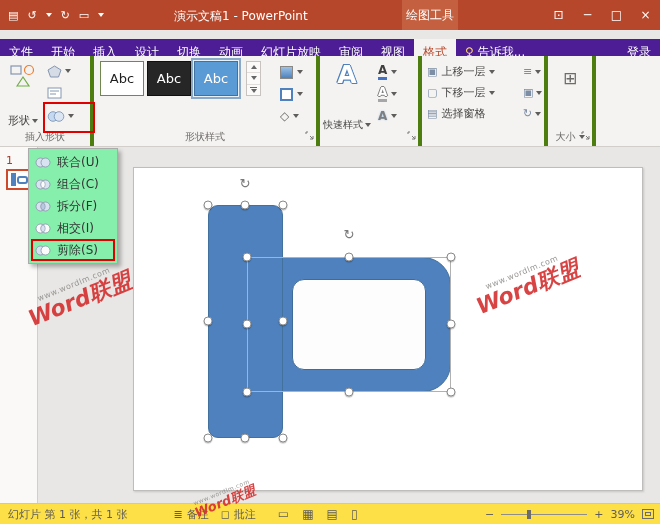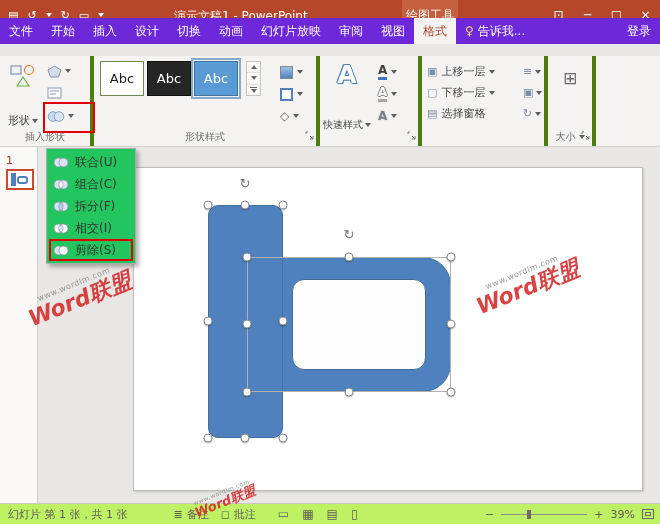--- a/index.html
+++ b/index.html
@@ -10,21 +10,21 @@
   .titlebar{position:absolute;left:0;top:0;width:100%;height:30px;background:#B7472A;color:#fff}
   .qat{position:absolute;left:8px;top:0;height:30px;display:flex;align-items:center;gap:9px;font-size:11px}
   .app-title{position:absolute;left:174px;top:8px;font-size:12px;white-space:nowrap}
   .context-tab{position:absolute;left:402px;top:0;height:30px;padding:0 4px;background:#C4603F;display:flex;align-items:center;font-size:12px}
   .win-controls{position:absolute;right:0;top:0;height:30px;display:flex}
   .win-controls>span{width:29px;display:flex;align-items:center;justify-content:center;font-size:12px}
   .dd{display:inline-block;width:0;height:0;border-left:3px solid transparent;border-right:3px solid transparent;border-top:4px solid #5F5D5B;vertical-align:middle}
   .dd.w{border-top-color:#fff}
 
   
-  .tabrow{position:absolute;left:0;top:18px;width:100%;height:26px;background:#6d28d9;display:flex;color:#fff}
+  .tabrow{position:absolute;left:0;top:39px;width:100%;height:26px;background:#4c1d95;display:flex;color:#fff}
   .tab{padding:0 9px;display:flex;align-items:center;font-size:12px;white-space:nowrap}
   .tab.active{background:#F5F3F1;color:#B7472A}
   .tellme{display:flex;align-items:center;gap:4px;padding:0 9px;font-size:12px;white-space:nowrap}
   .tellme .bulb{color:#FFD966}
   .signin{margin-left:auto;padding:0 9px;display:flex;align-items:center;white-space:nowrap}
   .share{padding:0 11px;display:flex;align-items:center;gap:5px;white-space:nowrap}
   .person-icon{position:relative;width:10px;height:11px;display:inline-block}
   .person-icon::before{content:"";position:absolute;top:0;left:3px;width:4px;height:4px;border-radius:50%;background:#fff}
   .person-icon::after{content:"";position:absolute;bottom:0;left:1px;width:8px;height:5px;border-radius:4px 4px 0 0;background:#fff}
 
@@ -69,21 +69,21 @@
   .wa-a.ol{color:#fff;text-shadow:-1px 0 #7F7F7F,1px 0 #7F7F7F,0 -1px #7F7F7F,0 1px #7F7F7F;border-bottom-color:#A6A6A6}
   .wa-a.ef{border-bottom:none;color:#7F7F7F;text-shadow:0 0 2px #9DC3E6}
 
   .arr-row{position:absolute;left:5px;display:flex;align-items:center;gap:4px;height:19px;font-size:11px;color:#444;white-space:nowrap}
   .ar1{top:6px}.ar2{top:27px}.ar3{top:48px}
   .arr-ic{font-size:11px;color:#7C8DA6}
   .arr-tool{position:absolute;left:101px;display:flex;align-items:center;gap:3px;height:19px}
   .size-ic{position:absolute;left:50%;top:12px;transform:translateX(-50%);font-size:17px;color:#6E6C6A}
 
   
-  .merge-menu{position:absolute;left:46px;top:148px;width:90px;background:#22c55e;border:1px solid #ABABAB;box-shadow:3px 3px 4px rgba(0,0,0,.28);padding:2px;z-index:60;box-sizing:border-box}
+  .merge-menu{position:absolute;left:28px;top:148px;width:90px;background:#86efac;border:1px solid #ABABAB;box-shadow:3px 3px 4px rgba(0,0,0,.28);padding:2px;z-index:60;box-sizing:border-box}
   .mi{display:flex;align-items:center;gap:6px;height:22px;padding:0 4px;font-size:12px;color:#333;white-space:nowrap}
   .mi.hl{outline:2px solid #E00000;outline-offset:-2px}
 
   
   .slides-panel{position:absolute;left:0;top:147px;width:38px;height:356px;background:#FAF9F8;border-right:1px solid #D2CFCB;box-sizing:border-box}
   .slide-num{position:absolute;left:6px;top:7px;font-size:11px;color:#A33C28}
   .slide-thumb{position:absolute;left:6px;top:22px;width:28px;height:21px;background:#fff;border:2px solid #CE4A2D;box-sizing:border-box}
   .tm-bar{position:absolute;left:3px;top:2px;width:5px;height:13px;background:#4E81BD}
   .tm-ring{position:absolute;left:9px;top:5px;width:11px;height:8px;border:2px solid #4E81BD;border-radius:3px;box-sizing:border-box}
 
@@ -98,21 +98,21 @@
   .rot{position:absolute;transform:translate(-50%,-50%);color:#7A7A7A;font-size:13px;z-index:12;line-height:1}
 
   
   .wm{position:absolute;z-index:45;transform:rotate(-22deg);text-align:center;pointer-events:none;line-height:1.05;opacity:.9}
   .wm .url{display:block;font-size:8px;color:#8F8D8B;letter-spacing:.5px}
   .wm .brand{display:block;font-size:22px;font-weight:bold;color:#D42F2F;font-style:italic}
   .wm.small .url{font-size:6px}
   .wm.small .brand{font-size:13px}
 
   
-  .statusbar{position:absolute;left:0;bottom:0;width:100%;height:21px;background:#bef264;border-top:1px solid #C9C6C3;display:flex;align-items:center;font-size:11px;color:#5E5C5A;box-sizing:border-box}
+  .statusbar{position:absolute;left:0;bottom:0;width:100%;height:21px;background:#fde047;border-top:1px solid #C9C6C3;display:flex;align-items:center;font-size:11px;color:#5E5C5A;box-sizing:border-box}
   .sb-info{margin-left:8px;white-space:nowrap}
   .sb-btn{display:flex;align-items:center;gap:4px;white-space:nowrap}
   .sb-notes{margin-left:46px}
   .sb-comments{margin-left:12px}
   .sb-views{margin-left:22px;display:flex;gap:13px;font-size:12px}
   .sb-zoom{margin-left:auto;display:flex;align-items:center;gap:7px;margin-right:6px}
   .zoom-track{position:relative;width:86px;height:1px;background:#8F8D8B}
   .zoom-thumb{position:absolute;left:30%;top:-4px;width:4px;height:9px;background:#6E6C6A}
   .fit-icon{position:relative;width:12px;height:10px;border:1px solid #6E6C6A;box-sizing:border-box;display:inline-block}
   .fit-icon::after{content:"";position:absolute;left:2px;top:2px;right:2px;bottom:2px;border:1px solid #6E6C6A}

